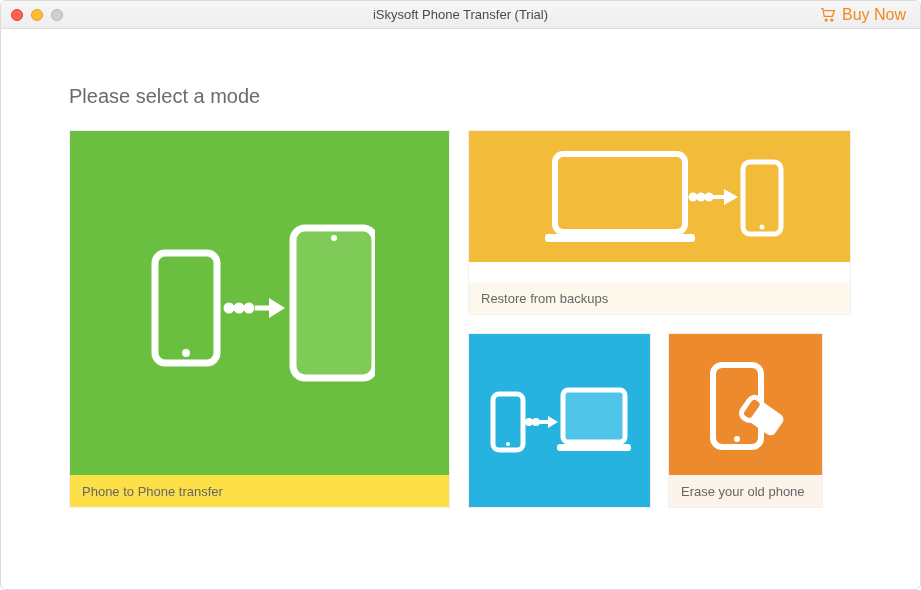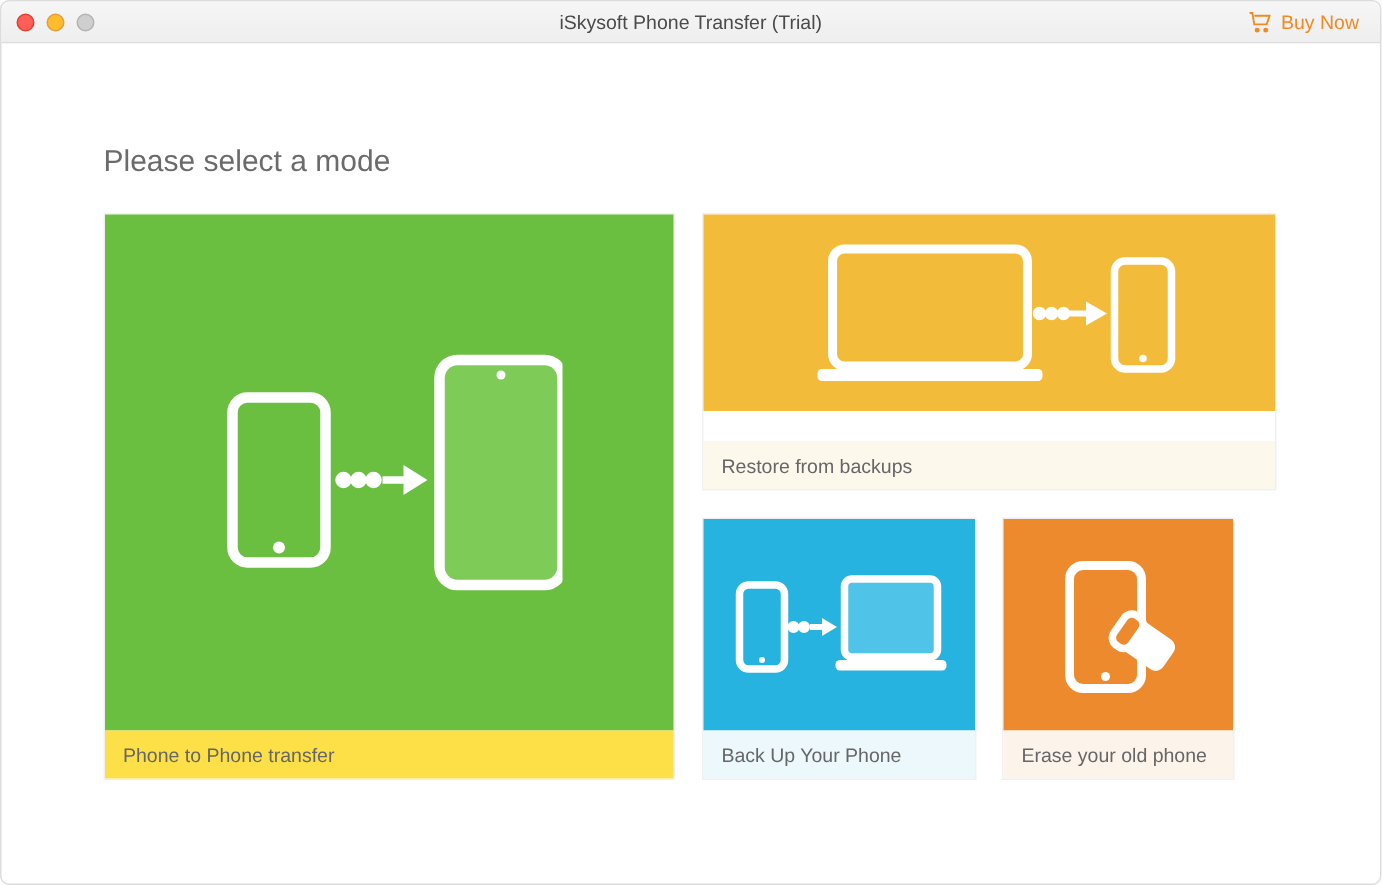--- a/index.html
+++ b/index.html
@@ -42,27 +42,26 @@
   .tl-close { background:#ff5f57; border:1px solid #e33e32;}
   .tl-min { background:#ffbd2e; border:1px solid #e09e3e;}
   .tl-max { background:#cfcfcf; border:1px solid #b3b3b3;}
   .app-title {
     position:absolute; left:0; right:0; text-align:center;
     font-size:13px; color:#4a4a4a; pointer-events:none;
   }
   .buy-now {
     margin-left:auto; margin-right:14px;
     display:flex; align-items:center; gap:6px;
-    color:#f08a24; font-size:13px; cursor:pointer;
+    color:#f08a24; font-size:16px; cursor:pointer;
   }
   .cart-icon svg { display:block; }
   .content {
     flex:1;
     padding: 56px 68px 40px 68px;
-    margin-top: 12px;
   }
   .heading {
     font-size:20px; color:#6b6b6b; font-weight:400;
     margin-bottom:22px;
   }
   .right-col {
     flex:1;
     display:flex; flex-direction:column;
     gap:18px;
   }
@@ -186,21 +185,20 @@
                   <circle cx="44" cy="46" r="2"></circle>
                   <circle cx="51" cy="46" r="2"></circle>
                   <line x1="55" y1="46" x2="65" y2="46"></line>
                   <polygon points="63,40 73,46 63,52" stroke="none"></polygon>
                 </g>
 
                 <rect x="78" y="14" width="62" height="52" rx="5" fill="#4fc3e8" stroke="#fff" stroke-width="5"></rect>
                 <rect x="72" y="68" width="74" height="7" rx="3" fill="#fff"></rect>
               </svg>
             </div>
-            <div class="label">Back Up Your Phone</div>
           </div>
 
           <div class="card card-orange">
             <div class="illus">
               <svg width="110" height="100" viewBox="0 0 110 100">
 
                 <rect x="22" y="10" width="48" height="82" rx="9" fill="none" stroke="#fff" stroke-width="6"></rect>
                 <circle cx="46" cy="84" r="3" fill="#fff"></circle>
 
                 <g transform="translate(62,40) rotate(35)">

